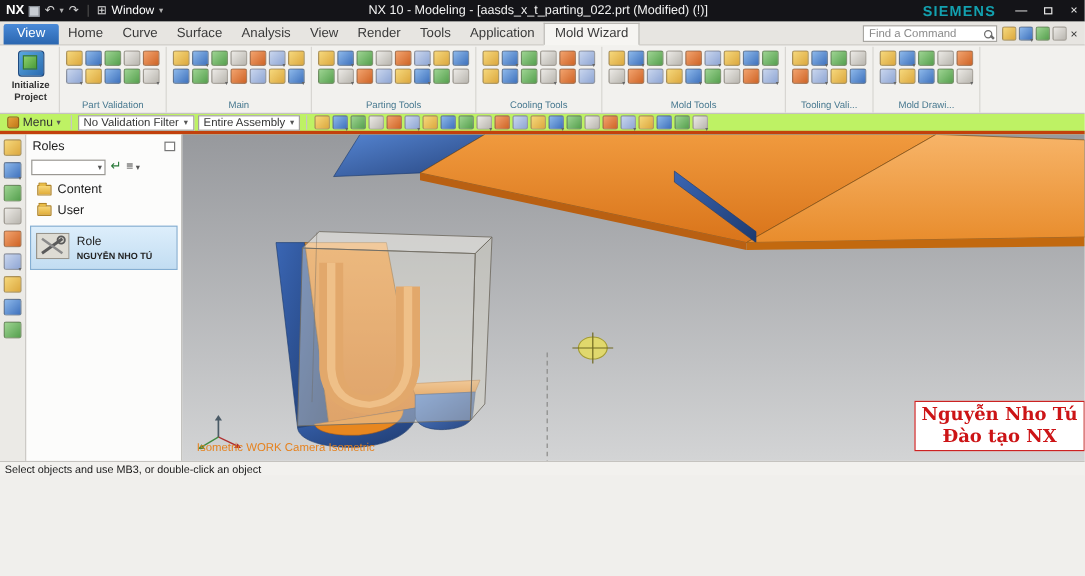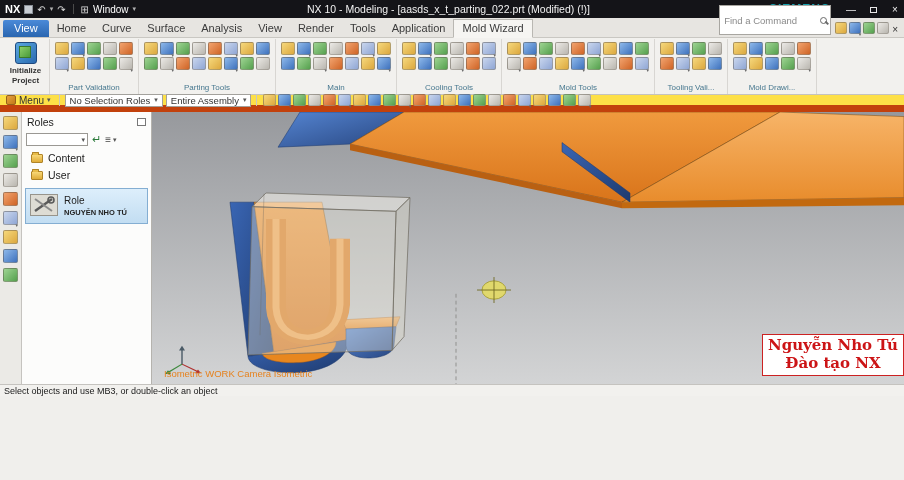--- a/index.html
+++ b/index.html
@@ -17,21 +17,21 @@
   .brand { color:#13a1af; font-weight:bold; font-size:12px; letter-spacing:1px; margin:0 8px; }
   .wc { width:18px; text-align:center; font-size:10px; color:#eee; cursor:default; }
   .restbox { display:inline-block; width:7px; height:6px; border:1px solid #e8e8e8; }
 
   
   .tabrow { height:20px; background:#e7e5e1; display:flex; align-items:flex-end; border-bottom:1px solid #c9c7c2; padding:0 3px; }
   .tab { font-size:11px; color:#3a3a3a; padding:2px 8px 3px; white-space:nowrap; }
   .tab.file { background:linear-gradient(#4a8ad8,#2a66b0); color:#fff; border-radius:2px 2px 0 0; padding:2px 11px 3px; }
   .tab.active { background:#f6f5f2; border:1px solid #b9b7b2; border-bottom:1px solid #f6f5f2; margin-bottom:-1px; }
   .spacer { flex:1; }
-  .cmdbox { display:flex; align-items:center; background:#fff; border:1px solid #a8a6a1; height:30px; width:112px; margin:0 3px 2px 0; padding:0 3px 0 4px; }
+  .cmdbox { display:flex; align-items:center; background:#fff; border:1px solid #a8a6a1; height:14px; width:112px; margin:0 3px 2px 0; padding:0 3px 0 4px; }
   .cmdph { flex:1; font-size:9.5px; color:#8a8a8a; white-space:nowrap; overflow:hidden; }
   .mag { width:7px; height:7px; border:1.5px solid #6a6a6a; border-radius:50%; position:relative; flex:none; }
   .mag::after { content:""; position:absolute; width:4px; height:1.5px; background:#6a6a6a; transform:rotate(45deg); right:-3px; bottom:-1px; }
   .tr-extra { display:flex; align-items:center; margin-bottom:2px; }
   .tr-extra .ric { width:12px; height:12px; }
   .trx { font-size:10px; color:#333; margin:0 3px 2px 2px; }
 
   
   .ribbon { height:57px; background:#f2f1ee; border-bottom:1px solid #c5c3bf; display:flex; align-items:stretch; padding:1px 0 0 2px; overflow:hidden; }
   .bigbtn { width:48px; flex:none; display:flex; flex-direction:column; align-items:center; padding-top:3px; border-right:1px solid #d8d6d2; }
@@ -44,21 +44,21 @@
   .ric { width:14px; height:13px; margin:1px; border:1px solid rgba(115,110,100,.5); border-radius:2px; display:inline-block; position:relative; flex:none; }
   .ric.hasdd::after { content:"▾"; position:absolute; right:-1px; bottom:-4px; font-size:5px; color:#666; }
   .p0 { background:linear-gradient(135deg,#f6d87c,#dca83e); }
   .p1 { background:linear-gradient(135deg,#8db8ea,#3f72bd); }
   .p2 { background:linear-gradient(135deg,#9ed492,#55a04e); }
   .p3 { background:linear-gradient(135deg,#eceae6,#b9b6af); }
   .p4 { background:linear-gradient(135deg,#f2a36e,#cf6426); }
   .p5 { background:linear-gradient(135deg,#c9d6ee,#8fa6d4); }
 
   
-  .toolbar { height:17px; background:#fde047; border-bottom:7px solid #c2410c; display:flex; align-items:center; padding:0 3px; gap:3px; font-size:10px; color:#333; }
+  .toolbar { height:17px; background:#bef264; border-bottom:3px solid #c2410c; display:flex; align-items:center; padding:0 3px; gap:3px; font-size:10px; color:#333; }
   .menu-btn { display:flex; align-items:center; gap:3px; padding:0 3px; }
   .menu-ic { width:10px; height:10px; background:linear-gradient(135deg,#e8a23c,#c07818); border:1px solid #96601a; border-radius:2px; }
   .dd { font-size:7px; color:#555; }
   .tsep { width:1px; height:12px; background:#c8c6c1; margin:0 2px; }
   .combo { display:flex; align-items:center; gap:4px; background:#fff; border:1px solid #a3a19c; height:13px; padding:0 4px; font-size:9.5px; white-space:nowrap; }
   .ticons { display:flex; align-items:center; }
   .ticons .ric { width:13px; height:12px; }
 
   
   .main { display:flex; height:272px; }
@@ -151,58 +151,58 @@
           <span class="ric p4"></span>
           <span class="ric p5 hasdd"></span>
           <span class="ric p0"></span>
           <span class="ric p1"></span>
           <span class="ric p2"></span>
           <span class="ric p3 hasdd"></span>
         </div>
       <div class="glabel">Part Validation</div>
     </div>
     <div class="rgroup">
+      <div class="gicons" style="width:112px">
+          <span class="ric p0"></span>
+          <span class="ric p1 hasdd"></span>
+          <span class="ric p2"></span>
+          <span class="ric p3"></span>
+          <span class="ric p4"></span>
+          <span class="ric p5 hasdd"></span>
+          <span class="ric p0"></span>
+          <span class="ric p1"></span>
+          <span class="ric p2"></span>
+          <span class="ric p3 hasdd"></span>
+          <span class="ric p4"></span>
+          <span class="ric p5"></span>
+          <span class="ric p0"></span>
+          <span class="ric p1 hasdd"></span>
+        </div>
+      <div class="glabel">Main</div>
+    </div>
+    <div class="rgroup">
       <div class="gicons" style="width:128px">
           <span class="ric p0"></span>
           <span class="ric p1 hasdd"></span>
           <span class="ric p2"></span>
           <span class="ric p3"></span>
           <span class="ric p4"></span>
           <span class="ric p5 hasdd"></span>
           <span class="ric p0"></span>
           <span class="ric p1"></span>
           <span class="ric p2"></span>
           <span class="ric p3 hasdd"></span>
           <span class="ric p4"></span>
           <span class="ric p5"></span>
           <span class="ric p0"></span>
           <span class="ric p1 hasdd"></span>
           <span class="ric p2"></span>
           <span class="ric p3"></span>
         </div>
       <div class="glabel">Parting Tools</div>
-    </div>
-    <div class="rgroup">
-      <div class="gicons" style="width:112px">
-          <span class="ric p0"></span>
-          <span class="ric p1 hasdd"></span>
-          <span class="ric p2"></span>
-          <span class="ric p3"></span>
-          <span class="ric p4"></span>
-          <span class="ric p5 hasdd"></span>
-          <span class="ric p0"></span>
-          <span class="ric p1"></span>
-          <span class="ric p2"></span>
-          <span class="ric p3 hasdd"></span>
-          <span class="ric p4"></span>
-          <span class="ric p5"></span>
-          <span class="ric p0"></span>
-          <span class="ric p1 hasdd"></span>
-        </div>
-      <div class="glabel">Main</div>
     </div>
     <div class="rgroup">
       <div class="gicons" style="width:96px">
           <span class="ric p0"></span>
           <span class="ric p1 hasdd"></span>
           <span class="ric p2"></span>
           <span class="ric p3"></span>
           <span class="ric p4"></span>
           <span class="ric p5 hasdd"></span>
           <span class="ric p0"></span>
@@ -268,21 +268,21 @@
   </div>
 
   <div class="toolbar">
     <span class="menu-btn">
       <span class="menu-ic"></span>
       <span>Menu</span>
       <span class="dd">▾</span>
     </span>
     <span class="tsep"></span>
     <span class="combo">
-      <span>No Selection Roles</span>
+      <span>No Validation Filter</span>
       <span class="dd">▾</span>
     </span>
     <span class="combo">
       <span>Entire Assembly</span>
       <span class="dd">▾</span>
     </span>
     <span class="tsep"></span>
     <span class="ticons">
         <span class="ric p0"></span>
         <span class="ric p1 hasdd"></span>

